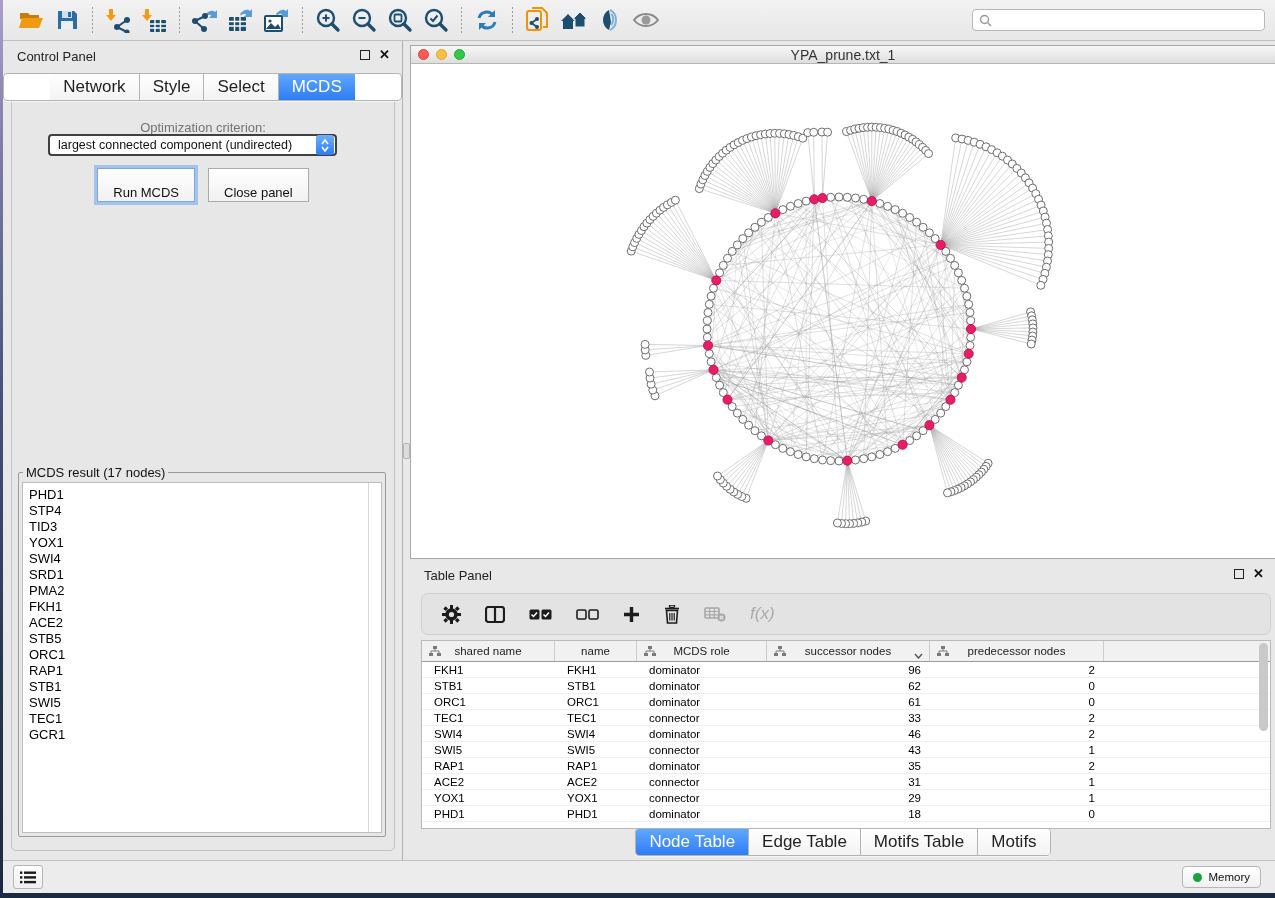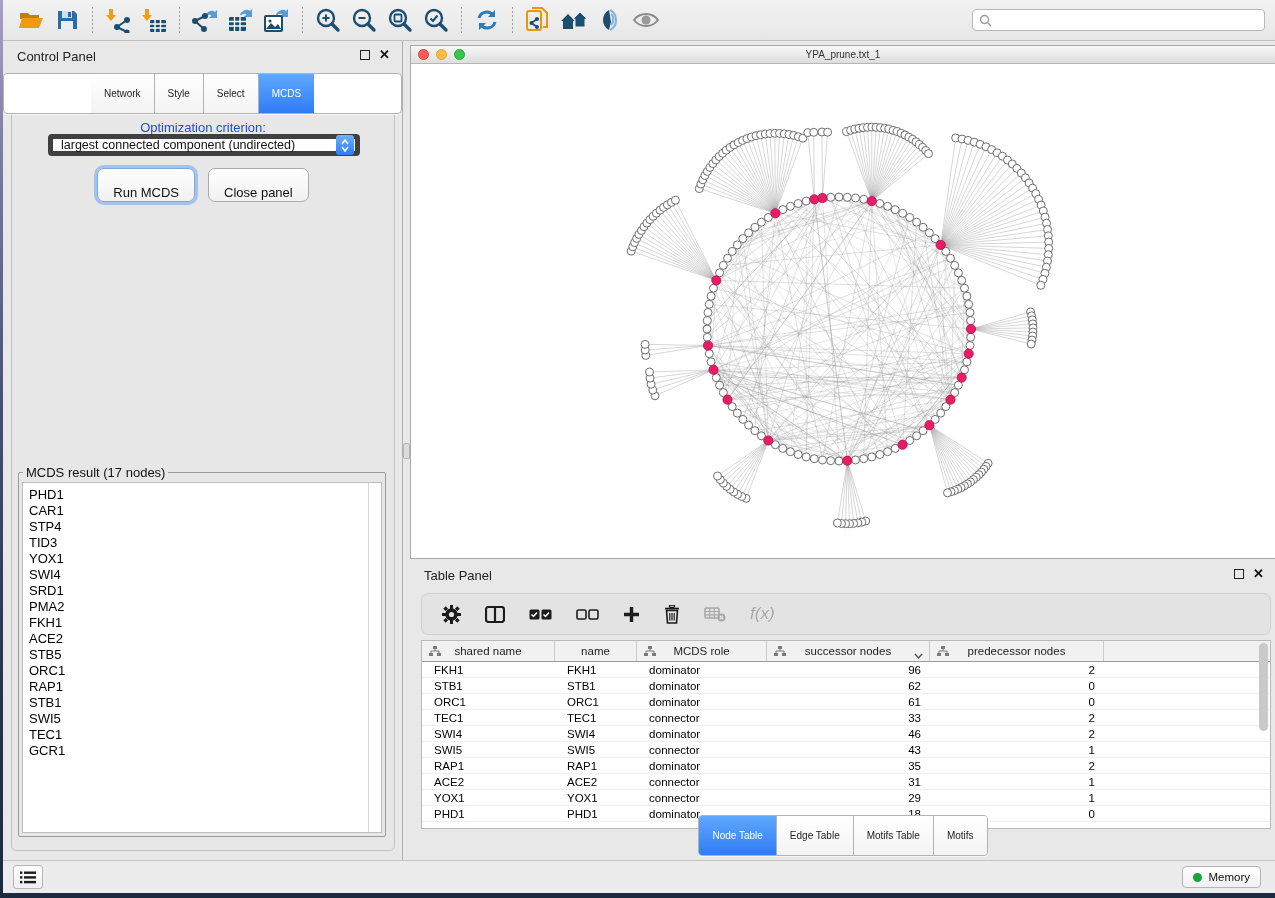--- a/index.html
+++ b/index.html
@@ -25,55 +25,55 @@
 
   
   .control-panel{ position:absolute; left:0; top:0; width:400px; height:819px; border-right:1px solid #b0b0b0; }
   .panel-title{ position:absolute; left:14px; top:8px; font-size:13px; color:#222; }
   .winctl{ position:absolute; top:9px; display:flex; gap:9px; align-items:center; }
   .control-panel .winctl{ right:12px; }
   .float-ic{ width:10px; height:10px; border:1.6px solid #222; display:inline-block; }
   .close-ic{ font-size:13px; font-weight:bold; color:#111; line-height:10px; }
 
   .seg{ display:inline-flex; border:1px solid #b3b3b3; border-radius:4px; overflow:hidden; background:#fff; box-shadow:0 1px 0 rgba(255,255,255,.6);}
-  .seg .segb{ padding:14px 13px; font-size:10px; color:#222; background:linear-gradient(#ffffff,#f3f3f3); border-right:1px solid #b3b3b3; white-space:nowrap;}
+  .seg .segb{ padding:3px 13px; font-size:17px; color:#222; background:linear-gradient(#ffffff,#f3f3f3); border-right:1px solid #b3b3b3; white-space:nowrap;}
   .seg .segb:last-child{ border-right:none; }
   .seg .segb.active{ background:linear-gradient(#5fa8fd,#2f7cf6); color:#fff; }
 
   .cp-tabs{ position:absolute; left:0; right:0; top:32px; display:flex; justify-content:center; z-index:3; }
 
   .tabcard{ position:absolute; left:8px; top:43px; width:384px; bottom:9px; background:#e7e7e7; border:1px solid #c2c2c2; border-radius:5px; }
-  .opt-label{ position:absolute; top:35px; left:0; right:0; text-align:center; font-size:13px; color:#1d4ed8; }
-  .dropdown{ position:absolute; left:36px; top:49px; width:312px; height:22px; background:#fff; border:5px solid #404040; border-radius:4px;
+  .opt-label{ position:absolute; top:35px; left:0; right:0; text-align:center; font-size:13px; color:#737373; }
+  .dropdown{ position:absolute; left:36px; top:49px; width:289px; height:22px; background:#fff; border:2px solid #404040; border-radius:4px;
              display:flex; align-items:center; }
   .dropdown .ddtext{ flex:1; font-size:12.5px; padding:0 8px; color:#111; white-space:nowrap; overflow:hidden; }
   .dd-stepper{ width:18px; height:20px; margin-right:1px; border-radius:3px; background:linear-gradient(#6cb1fe,#2e7bf6);
                display:flex; flex-direction:column; align-items:center; justify-content:center; gap:1px; }
   .btn-row{ position:absolute; left:0; right:0; top:83px; display:flex; justify-content:center; gap:13px; }
   .pushbtn{ height:22px; padding:16px 15px; font-size:13px; color:#111; background:linear-gradient(#ffffff,#f1f1f1);
-            border:1px solid #ababab; border-radius:7px; font-family:"Liberation Sans",sans-serif; }
+            border:1px solid #ababab; border-radius:0; font-family:"Liberation Sans",sans-serif; }
   .pushbtn.focused{ border-color:#7da9dd; box-shadow:0 0 0 3px rgba(110,165,240,.55); }
 
   fieldset.mcds{ position:absolute; left:6px; right:8px; top:380px; bottom:13px; border:1px solid #9b9b9b; border-radius:2px; background:#e7e7e7; }
   fieldset.mcds legend{ font-size:13px; color:#111; margin-left:4px; padding:0 3px; }
   .listbox{ position:absolute; left:3px; right:3px; top:2px; bottom:3px; background:#fff; border:1px solid #bdbdbd; overflow:hidden; }
   .listbox .scrolltrack{ position:absolute; top:0; bottom:0; right:0; width:13px; border-left:1px solid #d8d8d8; background:#fff; }
   .listbox ul{ list-style:none; padding:4px 0 0 6px; }
   .listbox li{ font-size:13px; line-height:16px; color:#000; }
 
   .divider{ position:absolute; left:400px; top:0; width:7px; height:819px; background:#e8e8e8; }
   .divider .handle{ position:absolute; left:0; top:402px; width:7px; height:16px; background:#dcdcdc; border:1px solid #b5b5b5; border-radius:2px; }
 
   
   .netwin{ position:absolute; left:407px; top:4px; width:866px; height:514px; border:1px solid #a8a8a8; background:#fff; }
   .netwin .titlebar{ height:18px; background:linear-gradient(#f7f7f7,#dedede); border-bottom:1px solid #b6b6b6;
                      display:flex; align-items:center; position:relative; }
   .tl{ width:11px; height:11px; border-radius:50%; margin-left:7px; }
   .tl.red{ background:#fc5b57; border:1px solid #e2443f;} .tl.yel{ background:#fdbe41; border:1px solid #e0a433;} .tl.grn{ background:#34c84a; border:1px solid #25a83a;}
-  .nettitle{ position:absolute; left:0; right:0; text-align:center; font-size:10px; color:#333; }
+  .nettitle{ position:absolute; left:0; right:0; text-align:center; font-size:14px; color:#333; }
   .netcanvas{ position:absolute; left:0; top:19px; right:0; bottom:0; background:#fff; }
 
   
   .tablepanel{ position:absolute; left:407px; top:519px; width:866px; height:300px; }
   .tp-toolbar{ position:absolute; left:11px; right:5px; top:33px; height:42px; background:#e3e3e3; border:1px solid #d0d0d0; border-radius:7px;
                display:flex; align-items:center; gap:24px; padding:0 20px; }
   .tp-toolbar .ic{ display:flex; align-items:center; }
   .fx{ font-family:Liberation Sans, sans-serif; font-style:italic; font-size:17px; color:#a9a9a9; }
 
   .datatable{ position:absolute; left:11px; right:5px; top:80px; bottom:31px; background:#fff; border:1px solid #b9b9b9; }
@@ -267,21 +267,20 @@
         </div>
         <div class="btn-row">
           <button class="pushbtn focused">Run MCDS</button>
           <button class="pushbtn">Close panel</button>
         </div>
         <fieldset class="mcds">
           <legend>MCDS result (17 nodes)</legend>
           <div class="listbox">
             <ul id="mcds-list">
                 <li>PHD1</li>
-                <li>CAR1</li>
                 <li>STP4</li>
                 <li>TID3</li>
                 <li>YOX1</li>
                 <li>SWI4</li>
                 <li>SRD1</li>
                 <li>PMA2</li>
                 <li>FKH1</li>
                 <li>ACE2</li>
                 <li>STB5</li>
                 <li>ORC1</li>

